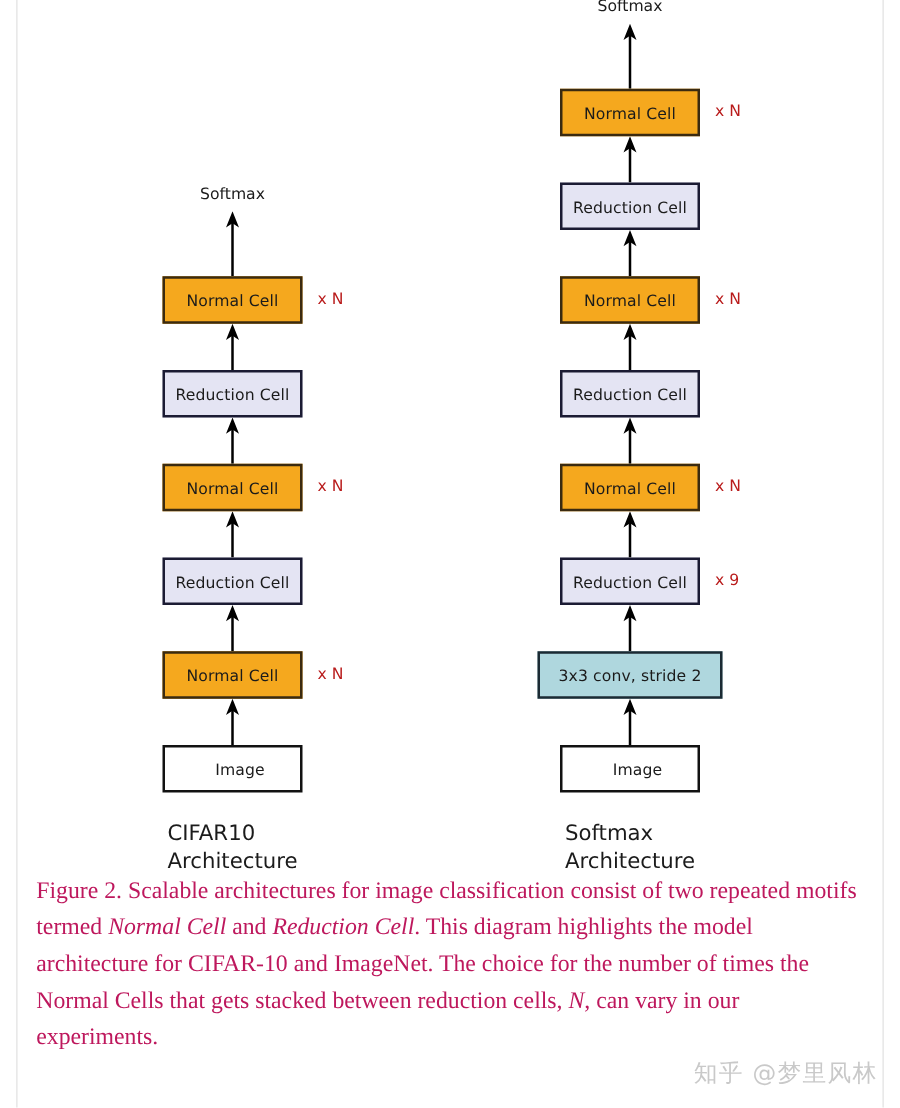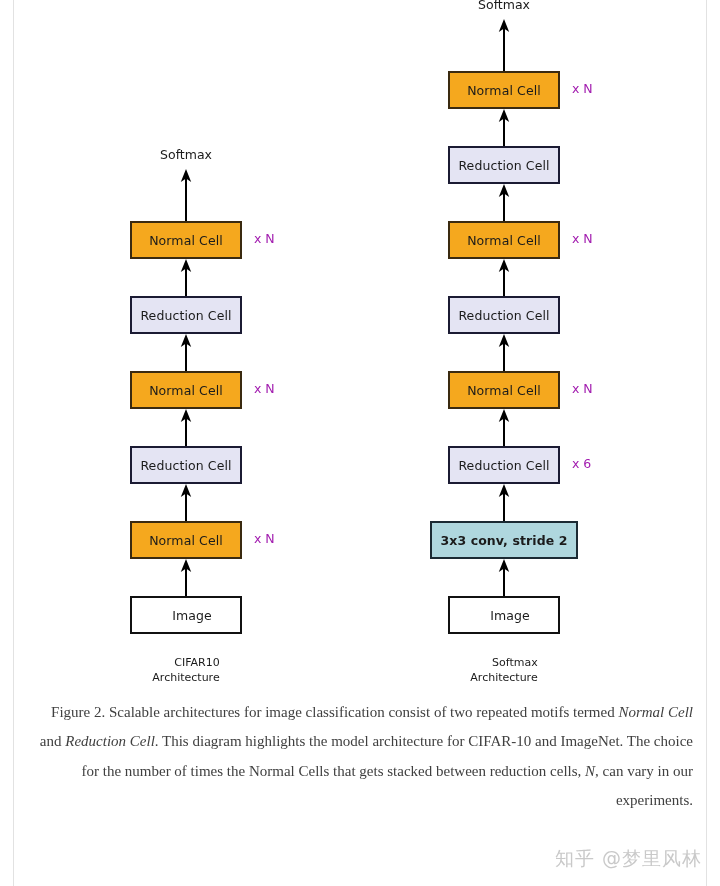--- a/index.html
+++ b/index.html
@@ -48,46 +48,46 @@
     position:absolute;
     left:50%;
     transform:translateX(-50%);
     width:16px;
   }
   .arrow svg{display:block;}
 
   .mult{
     position:absolute;
     font-size:12.5px;
-    color:#a21caf;
+    color:#b91c1c;
     white-space:nowrap;
   }
   .softmax-label{
     position:absolute;
     left:50%;transform:translateX(-50%);
     font-size:12.5px;color:#1b1b1b;white-space:nowrap;
   }
   .arch-label{
     position:absolute;
     left:50%;transform:translateX(-50%);
-    font-size:11px;color:#1b1b1b;
-    text-align:right;line-height:1.32;
+    font-size:17px;color:#1b1b1b;
+    text-align:left;line-height:1.32;
     white-space:nowrap;
   }
 
   
   #caption{
     position:absolute;
     left:29px;top:698px;
     width:664px;
     font-family:"Liberation Serif", serif;
-    font-size:15px;
+    font-size:19px;
     line-height:29.3px;
-    color:#404040;
-    text-align:right;
+    color:#be185d;
+    text-align:left;
   }
   #caption i{font-style:italic;}
   #caption .mathvar{font-style:italic;}
 
   #watermark{
     position:absolute;
     right:18px;bottom:14px;
     font-size:19px;
     color:#c9c9c9;
     font-family:"DejaVu Sans", sans-serif;
@@ -169,39 +169,39 @@
   <div class="column" id="col-imagenet">
       <div class="node image" style="top: 596px; height: 38px; width: 112px;">
         <span>Image</span>
       </div>
       <div class="arrow" style="top: 559px;">
         <svg width="16" height="37" viewBox="0 0 16 37">
           <line x1="8" y1="37" x2="8" y2="8" stroke="#000" stroke-width="2"></line>
           <path d="M8 0 L13.2 13 L8 9.6 L2.8 13 Z" fill="#000"></path>
         </svg>
       </div>
-      <div class="node conv" style="top: 521px; height: 38px; width: 148px; font-weight: bold;">
+      <div class="node conv" style="top: 521px; height: 38px; width: 148px;">
         <span>3x3 conv, stride 2</span>
       </div>
       <div class="arrow" style="top: 484px;">
         <svg width="16" height="37" viewBox="0 0 16 37">
           <line x1="8" y1="37" x2="8" y2="8" stroke="#000" stroke-width="2"></line>
           <path d="M8 0 L13.2 13 L8 9.6 L2.8 13 Z" fill="#000"></path>
         </svg>
       </div>
       <div class="node reduction" style="top: 446px; height: 38px; width: 112px;">
         <span>Reduction Cell</span>
       </div>
       <div class="arrow" style="top: 409px;">
         <svg width="16" height="37" viewBox="0 0 16 37">
           <line x1="8" y1="37" x2="8" y2="8" stroke="#000" stroke-width="2"></line>
           <path d="M8 0 L13.2 13 L8 9.6 L2.8 13 Z" fill="#000"></path>
         </svg>
       </div>
-      <div class="mult" style="top: 456px; left: 218px;">x 6</div>
+      <div class="mult" style="top: 456px; left: 218px;">x 9</div>
       <div class="node normal" style="top: 371px; height: 38px; width: 112px;">
         <span>Normal Cell</span>
       </div>
       <div class="arrow" style="top: 334px;">
         <svg width="16" height="37" viewBox="0 0 16 37">
           <line x1="8" y1="37" x2="8" y2="8" stroke="#000" stroke-width="2"></line>
           <path d="M8 0 L13.2 13 L8 9.6 L2.8 13 Z" fill="#000"></path>
         </svg>
       </div>
       <div class="mult" style="top: 381px; left: 218px;">x N</div>

